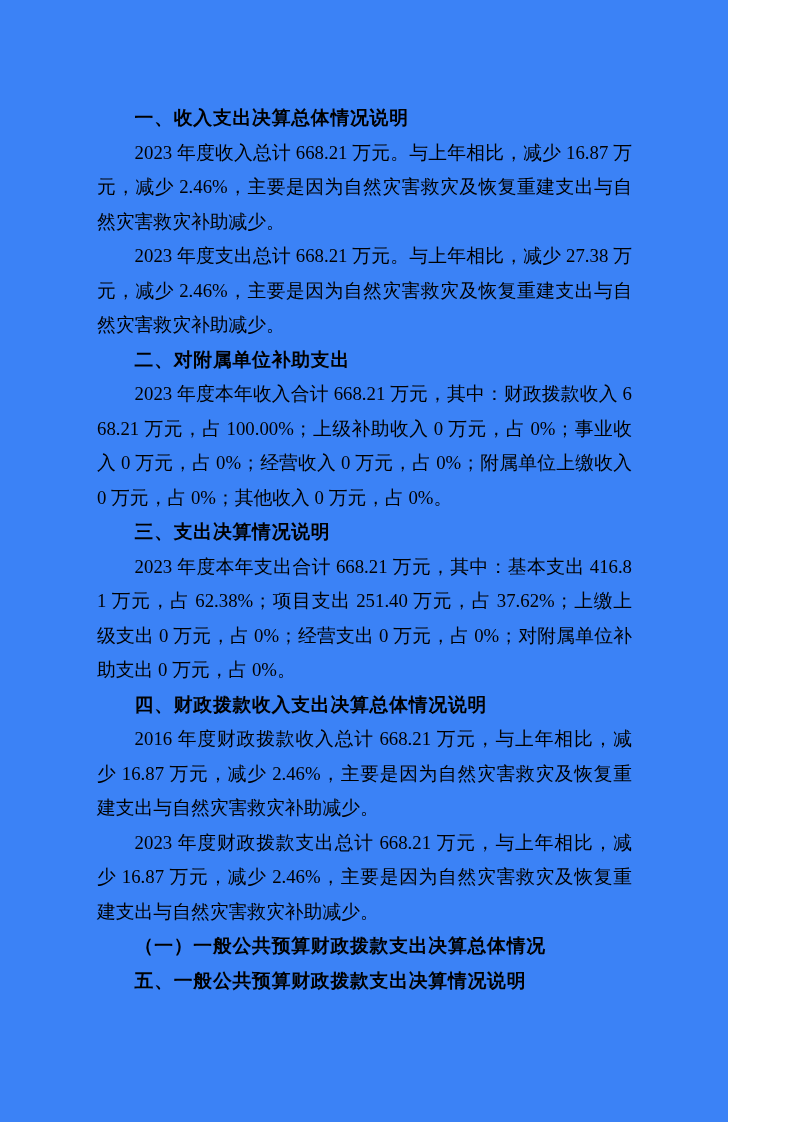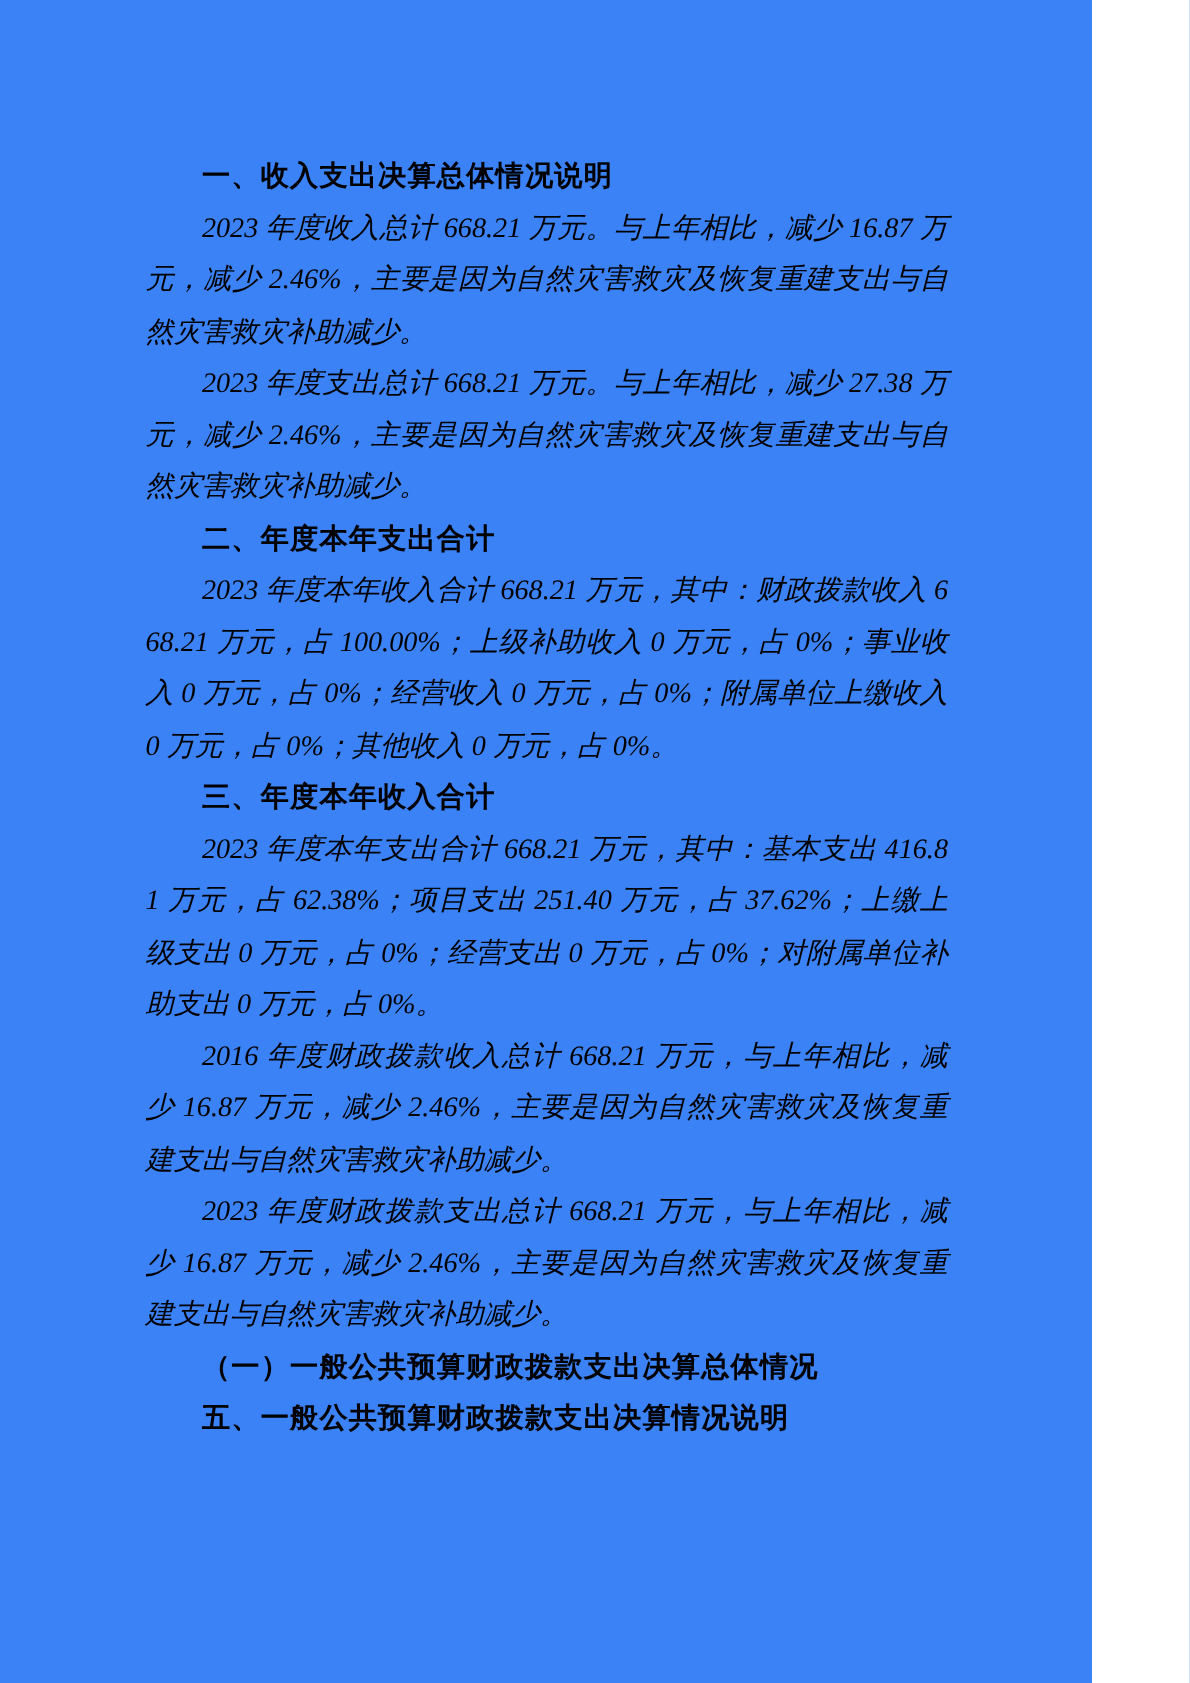--- a/index.html
+++ b/index.html
@@ -23,38 +23,38 @@
     font-size: 18.8px;
     line-height: 34.5px;
     text-indent: 2em;
     color: #000000;
   }
   .para {
     font-family: "Liberation Serif", "DejaVu Serif", serif;
     text-align: justify;
     text-justify: inter-ideograph;
     word-break: break-all;
-    font-style: italic;
   }
   .heading {
     font-family: "DejaVu Sans", "Liberation Sans", sans-serif;
     font-weight: 700;
     letter-spacing: 0.8px;
     text-align: left;
     white-space: nowrap;
   }
 </style>
 </head>
 <body>
 
 <div class="page">
   <h3 class="doc-block heading">一、收入支出决算总体情况说明</h3>
   <p class="doc-block para">2023 年度收入总计 668.21 万元。与上年相比，减少 16.87 万元，减少 2.46%，主要是因为自然灾害救灾及恢复重建支出与自然灾害救灾补助减少。</p>
   <p class="doc-block para">2023 年度支出总计 668.21 万元。与上年相比，减少 27.38 万元，减少 2.46%，主要是因为自然灾害救灾及恢复重建支出与自然灾害救灾补助减少。</p>
-  <h3 class="doc-block heading">二、年度本年支出合计</h3>
+  <h3 class="doc-block heading">二、对附属单位补助支出</h3>
   <p class="doc-block para">2023 年度本年收入合计 668.21 万元，其中：财政拨款收入 668.21 万元，占 100.00%；上级补助收入 0 万元，占 0%；事业收入 0 万元，占 0%；经营收入 0 万元，占 0%；附属单位上缴收入 0 万元，占 0%；其他收入 0 万元，占 0%。</p>
-  <h3 class="doc-block heading">三、年度本年收入合计</h3>
+  <h3 class="doc-block heading">三、支出决算情况说明</h3>
   <p class="doc-block para">2023 年度本年支出合计 668.21 万元，其中：基本支出 416.81 万元，占 62.38%；项目支出 251.40 万元，占 37.62%；上缴上级支出 0 万元，占 0%；经营支出 0 万元，占 0%；对附属单位补助支出 0 万元，占 0%。</p>
+  <h3 class="doc-block heading">四、财政拨款收入支出决算总体情况说明</h3>
   <p class="doc-block para">2016 年度财政拨款收入总计 668.21 万元，与上年相比，减少 16.87 万元，减少 2.46%，主要是因为自然灾害救灾及恢复重建支出与自然灾害救灾补助减少。</p>
   <p class="doc-block para">2023 年度财政拨款支出总计 668.21 万元，与上年相比，减少 16.87 万元，减少 2.46%，主要是因为自然灾害救灾及恢复重建支出与自然灾害救灾补助减少。</p>
   <h3 class="doc-block heading">（一）一般公共预算财政拨款支出决算总体情况</h3>
   <h3 class="doc-block heading">五、一般公共预算财政拨款支出决算情况说明</h3>
 </div>
 
 </body></html>

